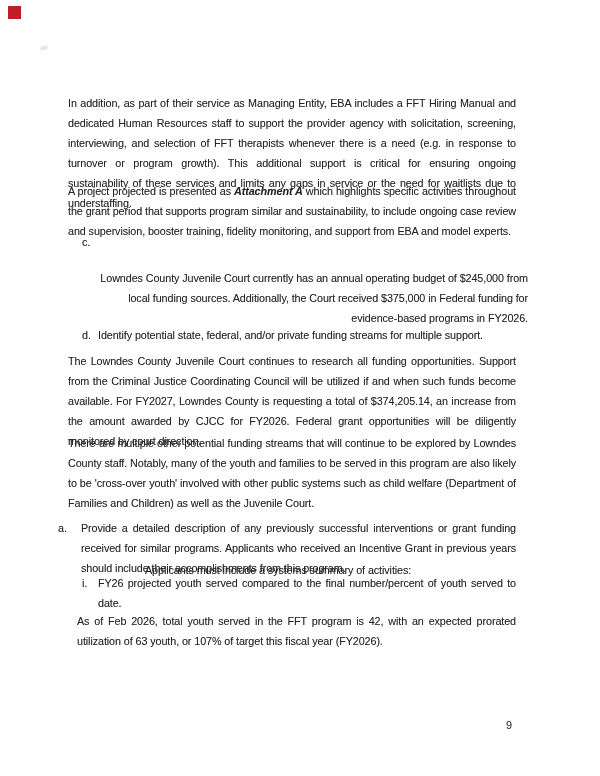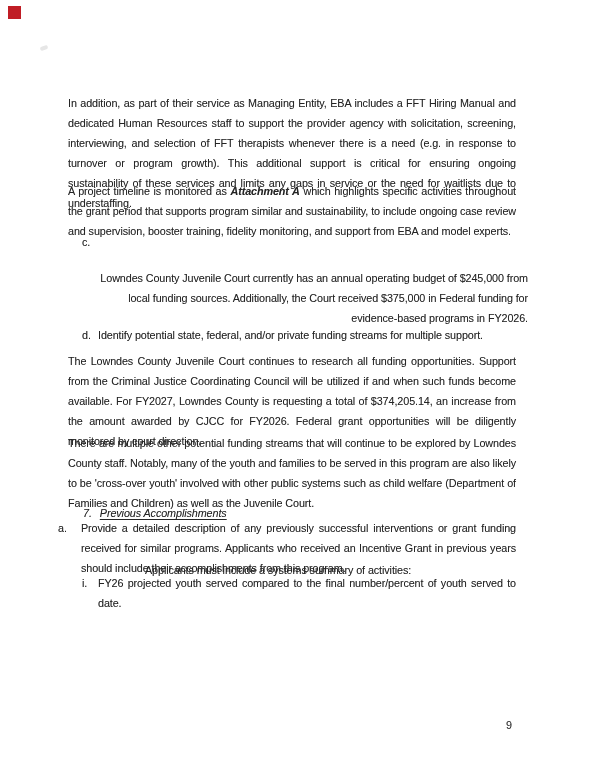--- a/index.html
+++ b/index.html
@@ -82,52 +82,50 @@
 
 <div class="page">
 
   <div class="red-marker" style="background: rgb(192, 29, 37);"></div>
   <div class="scan-smudge" style="background: rgb(230, 230, 230);"></div>
 
   <div class="doc">
 
     <div class="blk" style="top:93px">In addition, as part of their service as Managing Entity, EBA includes a FFT Hiring Manual and dedicated Human Resources staff to support the provider agency with solicitation, screening, interviewing, and selection of FFT therapists whenever there is a need (e.g. in response to turnover or program growth). This additional support is critical for ensuring ongoing sustainability of these services and limits any gaps in service or the need for waitlists due to understaffing.</div>
 
-    <div class="blk" style="top:181px"><span>A project timeline is monitored as </span><span class="bold">Attachment A</span><span> which highlights specific activities throughout the grant period that supports program similar and sustainability, to include ongoing case review and supervision, booster training, fidelity monitoring, and support from EBA and model experts.</span></div>
+    <div class="blk" style="top:181px"><span>A project projected is presented as </span><span class="bold">Attachment A</span><span> which highlights specific activities throughout the grant period that supports program similar and sustainability, to include ongoing case review and supervision, booster training, fidelity monitoring, and support from EBA and model experts.</span></div>
 
     <div class="blk li" style="top:232px">
       <span class="marker">c.</span>
     </div>
 
     <div class="blk left-align" style="top:268px">Lowndes County Juvenile Court currently has an annual operating budget of $245,000 from local funding sources.  Additionally, the Court received $375,000 in Federal funding for evidence-based programs in FY2026.</div>
 
     <div class="blk li" style="top:325px">
       <span class="marker">d.</span>
       <span>Identify potential state, federal, and/or private funding streams for multiple support.</span>
     </div>
 
     <div class="blk" style="top:351px">The Lowndes County Juvenile Court continues to research all funding opportunities. Support from the Criminal Justice Coordinating Council will be utilized if and when such funds become available. For FY2027, Lowndes County is requesting a total of $374,205.14, an increase from the amount awarded by CJCC for FY2026.  Federal grant opportunities will be diligently monitored by court direction.</div>
 
     <div class="blk" style="top:433px">There are multiple other potential funding streams that will continue to be explored by Lowndes County staff. Notably, many of the youth and families to be served in this program are also likely to be 'cross-over youth' involved with other public systems such as child welfare (Department of Families and Children) as well as the Juvenile Court.</div>
 
-    <div class="blk heading7" style="top:503px">
-      <span class="h-num">7.</span><span class="h-title">Previous Accomplishments</span>
-    </div>
 
     <div class="blk li-a" style="top:518px">
       <span class="marker">a.</span>
       <span>Provide a detailed description of any previously successful interventions or grant funding received for similar programs. Applicants who received an Incentive Grant in previous years should include their accomplishments from this program.</span>
     </div>
 
     <div class="blk applicants" style="top:560px">Applicants must include a systems summary of activities:</div>
 
     <div class="blk li" style="top:573px">
       <span class="marker">i.</span>
       <span>FY26 projected youth served compared to the final number/percent of youth served to date.</span>
     </div>
 
+    <div class="blk asof" style="top:611px">As of Feb 2026, total youth served in the FFT program is 42, with an expected prorated utilization of 63 youth, or 107% of target this fiscal year (FY2026).</div>
 
 
   </div>
 
   <div class="pagenum">9</div>
 
 </div>
 
 </body></html>

